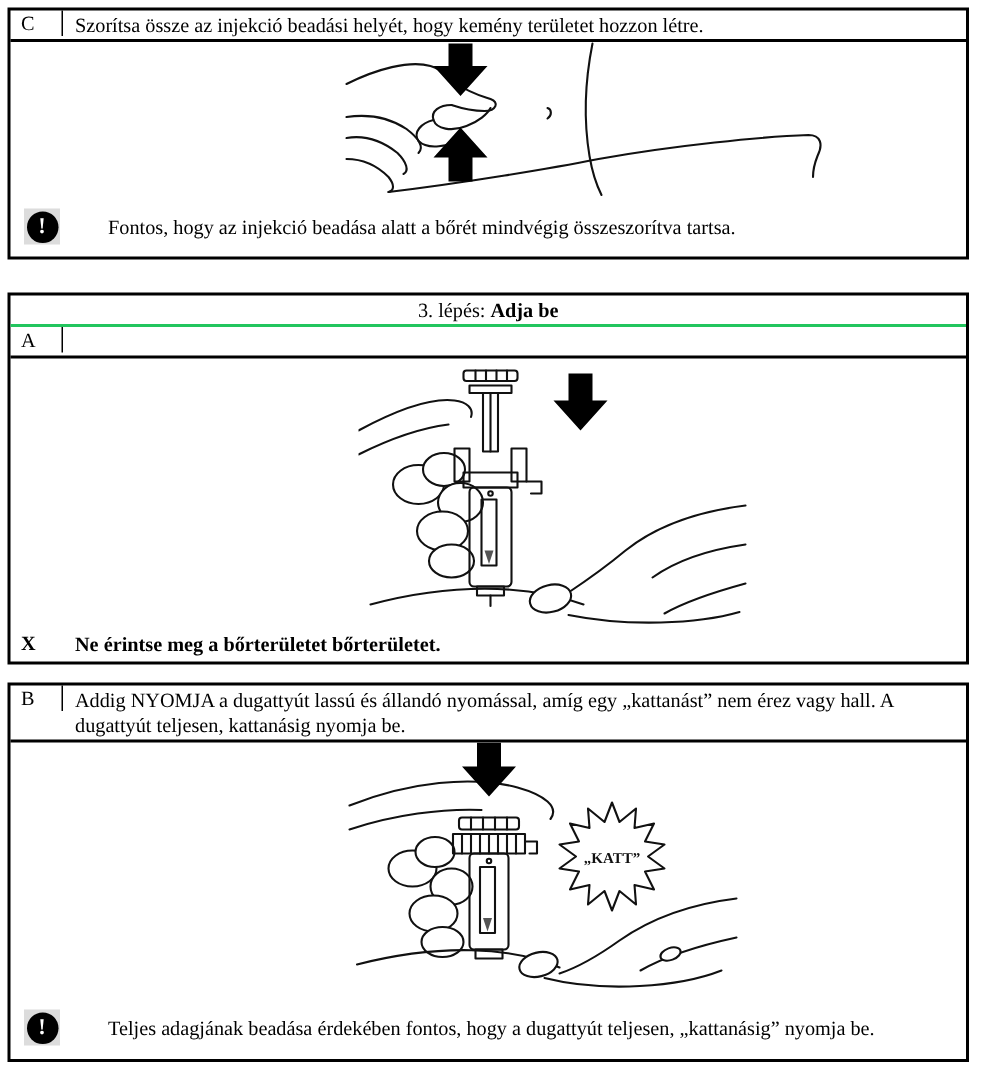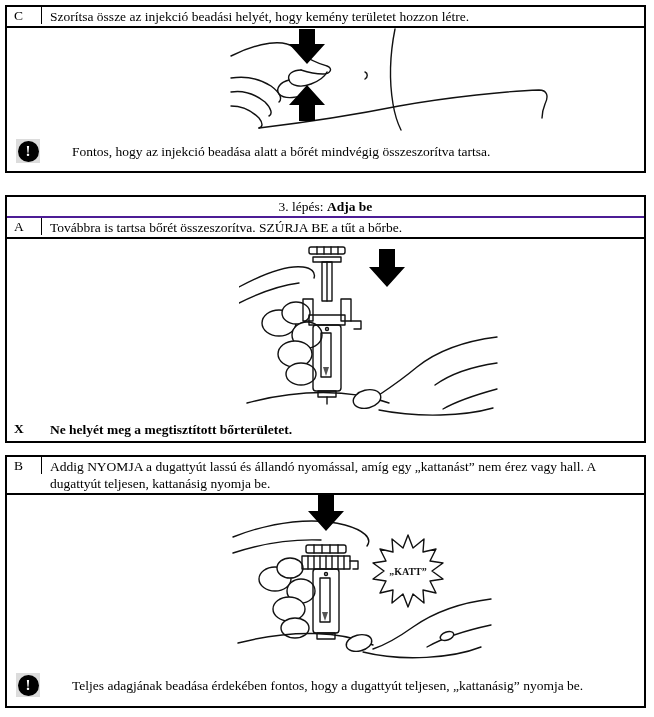--- a/index.html
+++ b/index.html
@@ -19,21 +19,21 @@
   .cell-label{
     width:35px;flex:0 0 35px;box-sizing:border-box;
     padding:1px 0 0 7px;
   }
   .cell-label.divided{border-right:1px solid #000;}
   .cell-text{flex:1;padding:1px 6px 18px 8px;line-height:17px;}
   .h20{height:21px;}
   .h38{height:38px;}
   .bold{font-weight:bold;}
   .hdr-row{display:block;text-align:center;height:21px;box-sizing:border-box;
-    border-bottom:2px solid #4c1d95;padding-top:1px;line-height:17px;}
+    border-bottom:2px solid #22c55e;padding-top:1px;line-height:17px;}
   .illo-row{position:relative;box-sizing:border-box;}
   .illo-1{height:103px;}
   .illo-2{height:181px;}
   .illo-3{height:169px;padding-left:22px;}
   .illo-row svg{position:absolute;top:0;}
   .svg-belly{left:222px;}
   .svg-inject{left:232px;}
   .svg-click{left:216px;}
   .warn-row{display:flex;align-items:center;box-sizing:border-box;}
   .warn-1{height:40px;}
@@ -102,21 +102,20 @@
     </div>
   </section>
 
   <section class="tbl tbl-2">
     <div class="hdr-row">
       <span>3. lépés: </span><span class="bold">Adja be</span>
     </div>
 
     <div class="row row-head h20">
       <div class="cell-label divided">A</div>
-      <div class="cell-text">Továbbra is tartsa bőrét összeszorítva. SZÚRJA BE a tűt a bőrbe.</div>
     </div>
 
     <div class="illo-row illo-2">
       <svg class="svg-inject" width="260" height="181" viewBox="0 0 260 181">
 
         <path class="ln" d="M0,48 C26,34 48,26 64,28 C72,29 77,33 75,39"></path>
         <path class="ln" d="M0,64 C24,52 44,46 60,44"></path>
 
         <g class="fillw">
           <ellipse cx="40" cy="84" rx="17" ry="13" class="ln fillw"></ellipse>
@@ -153,21 +152,21 @@
         <path class="ln" d="M258,124 C230,128 210,136 196,146"></path>
         <ellipse cx="128" cy="160" rx="14" ry="9" transform="rotate(-14 128 160)" class="ln fillw"></ellipse>
         <path class="ln" d="M258,150 C236,156 218,162 204,170"></path>
 
         <path class="arrow" d="M140,10 h16 v18 h10 l-18,20 -18,-20 h10 z"></path>
       </svg>
     </div>
 
     <div class="xrow">
       <div class="cell-label bold">X</div>
-      <div class="cell-text bold">Ne helyét meg a megtisztított bőrterületet.</div>
+      <div class="cell-text bold">Ne érintse meg a bőrterületet bőrterületet.</div>
     </div>
   </section>
 
   <section class="tbl tbl-3">
     <div class="row row-head h38">
       <div class="cell-label divided">B</div>
       <div class="cell-text">Addig NYOMJA a dugattyút lassú és állandó nyomással, amíg egy „kattanást” nem érez vagy hall. A dugattyút teljesen, kattanásig nyomja be.</div>
     </div>
 
     <div class="illo-row illo-3">

